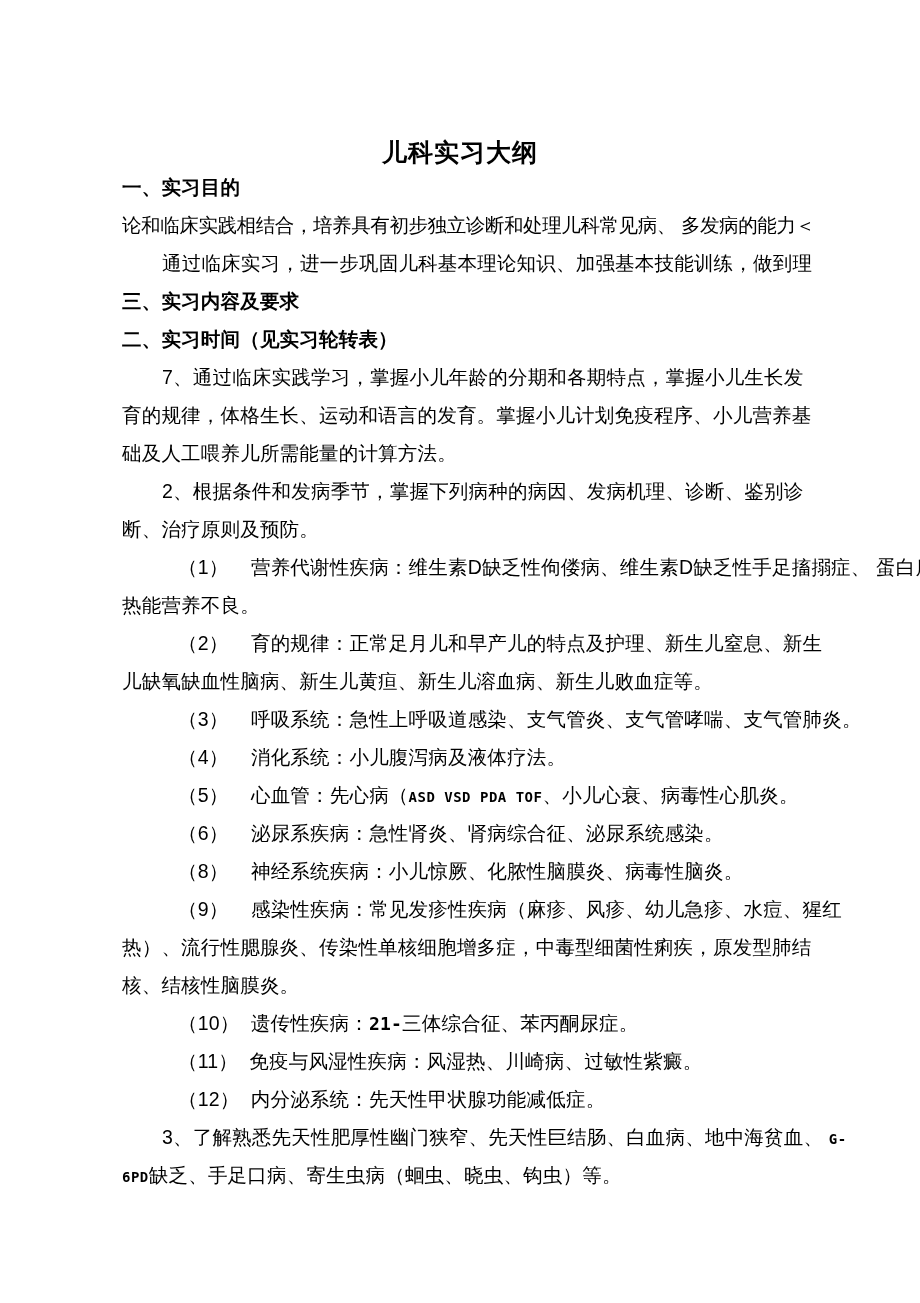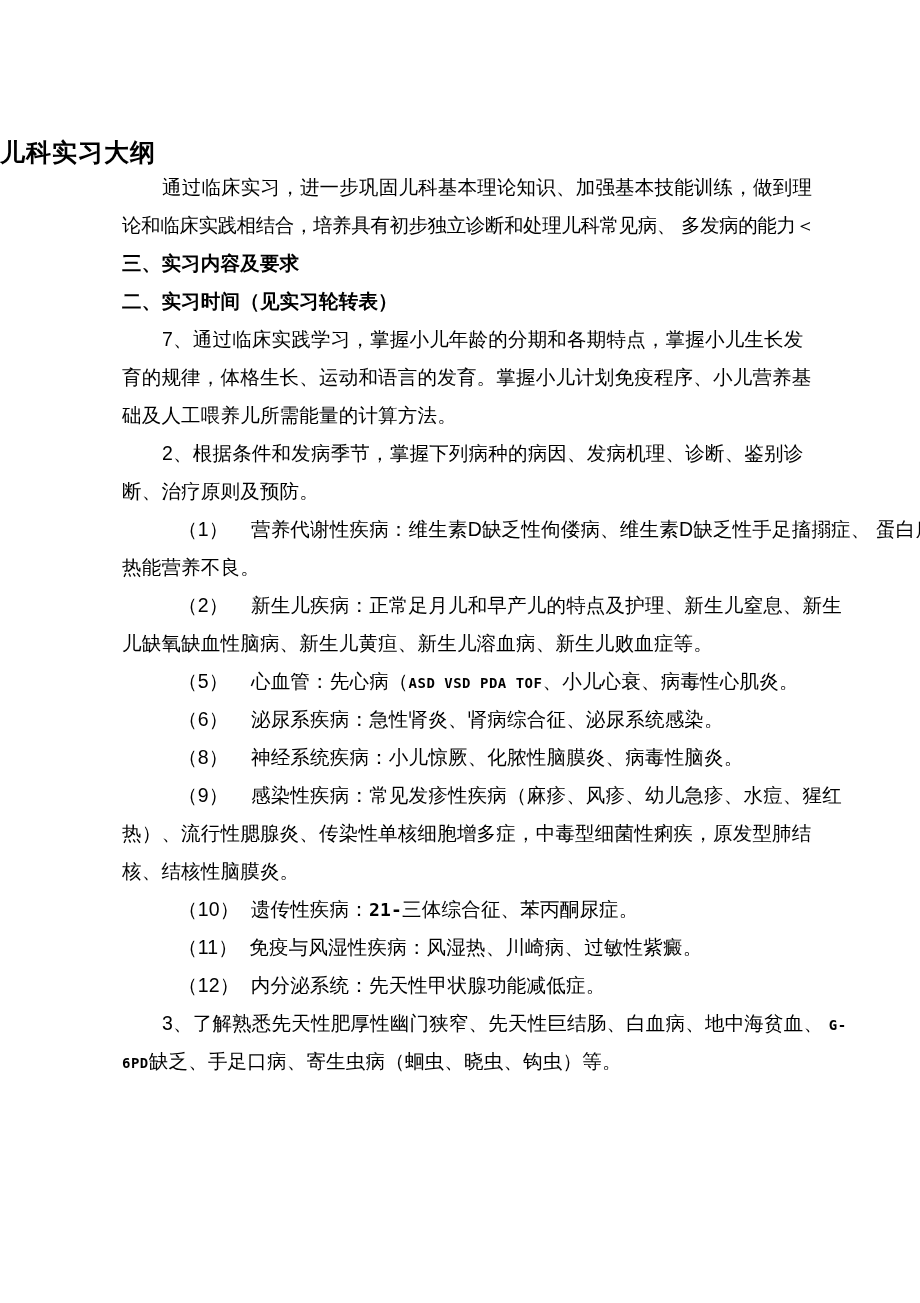--- a/index.html
+++ b/index.html
@@ -27,20 +27,21 @@
     padding: 0;
     overflow: hidden;
   }
 
   
   .doc-title {
     position: absolute;
     left: 0;
     top: 118px;
     width: 920px;
+    text-align: center;
     font-size: 25px;
     font-weight: 700;
     letter-spacing: 1px;
     line-height: 34px;
   }
 
   
   .body-block {
     position: absolute;
     left: 122px;
@@ -82,41 +83,44 @@
 </style>
 </head>
 <body>
 
 <div class="page">
 
   <h1 class="doc-title">儿科实习大纲</h1>
 
   <div class="body-block">
 
+    <div class="line heading">一、实习目的</div>
+    <div class="line tight">论和临床实践相结合，培养具有初步独立诊断和处理儿科常见病、 多发病的能力＜</div>
     <div class="line ind1">通过临床实习，进一步巩固儿科基本理论知识、加强基本技能训练，做到理</div>
-    <div class="line tight">论和临床实践相结合，培养具有初步独立诊断和处理儿科常见病、 多发病的能力＜</div>
 
     <div class="line heading">三、实习内容及要求</div>
 
     <div class="line heading">二、实习时间（见实习轮转表）</div>
 
     <div class="line ind1">7、通过临床实践学习，掌握小儿年龄的分期和各期特点，掌握小儿生长发</div>
     <div class="line">育的规律，体格生长、运动和语言的发育。掌握小儿计划免疫程序、小儿营养基</div>
     <div class="line">础及人工喂养儿所需能量的计算方法。</div>
 
     <div class="line ind1">2、根据条件和发病季节，掌握下列病种的病因、发病机理、诊断、鉴别诊</div>
     <div class="line">断、治疗原则及预防。</div>
 
     <div class="line ind2"><span>（1）</span><span>    </span><span>营养代谢性疾病：维生素D缺乏性佝偻病、维生素D缺乏性手足搐搦症、 蛋白质-</span></div>
     <div class="line">热能营养不良。</div>
 
-    <div class="line ind2"><span>（2）</span><span>    </span><span>新生儿疾病：正常足月儿和早产儿的特点及护理、新生儿窒息、新生</span></div>
+    <div class="line ind2"><span>（2）</span><span>    </span><span>育的规律：正常足月儿和早产儿的特点及护理、新生儿窒息、新生</span></div>
     <div class="line">儿缺氧缺血性脑病、新生儿黄疸、新生儿溶血病、新生儿败血症等。</div>
 
+    <div class="line ind2"><span>（3）</span><span>    </span><span>呼吸系统：急性上呼吸道感染、支气管炎、支气管哮喘、支气管肺炎。</span></div>
 
+    <div class="line ind2"><span>（4）</span><span>    </span><span>消化系统：小儿腹泻病及液体疗法。</span></div>
 
     <div class="line ind2"><span>（5）</span><span>    </span><span>心血管：先心病（</span><span class="mono">ASD VSD PDA TOF</span><span>、小儿心衰、病毒性心肌炎。</span></div>
 
     <div class="line ind2"><span>（6）</span><span>    </span><span>泌尿系疾病：急性肾炎、肾病综合征、泌尿系统感染。</span></div>
 
 
     <div class="line ind2"><span>（8）</span><span>    </span><span>神经系统疾病：小儿惊厥、化脓性脑膜炎、病毒性脑炎。</span></div>
 
     <div class="line ind2"><span>（9）</span><span>    </span><span>感染性疾病：常见发疹性疾病（麻疹、风疹、幼儿急疹、水痘、猩红</span></div>
     <div class="line">热）、流行性腮腺炎、传染性单核细胞增多症，中毒型细菌性痢疾，原发型肺结</div>

